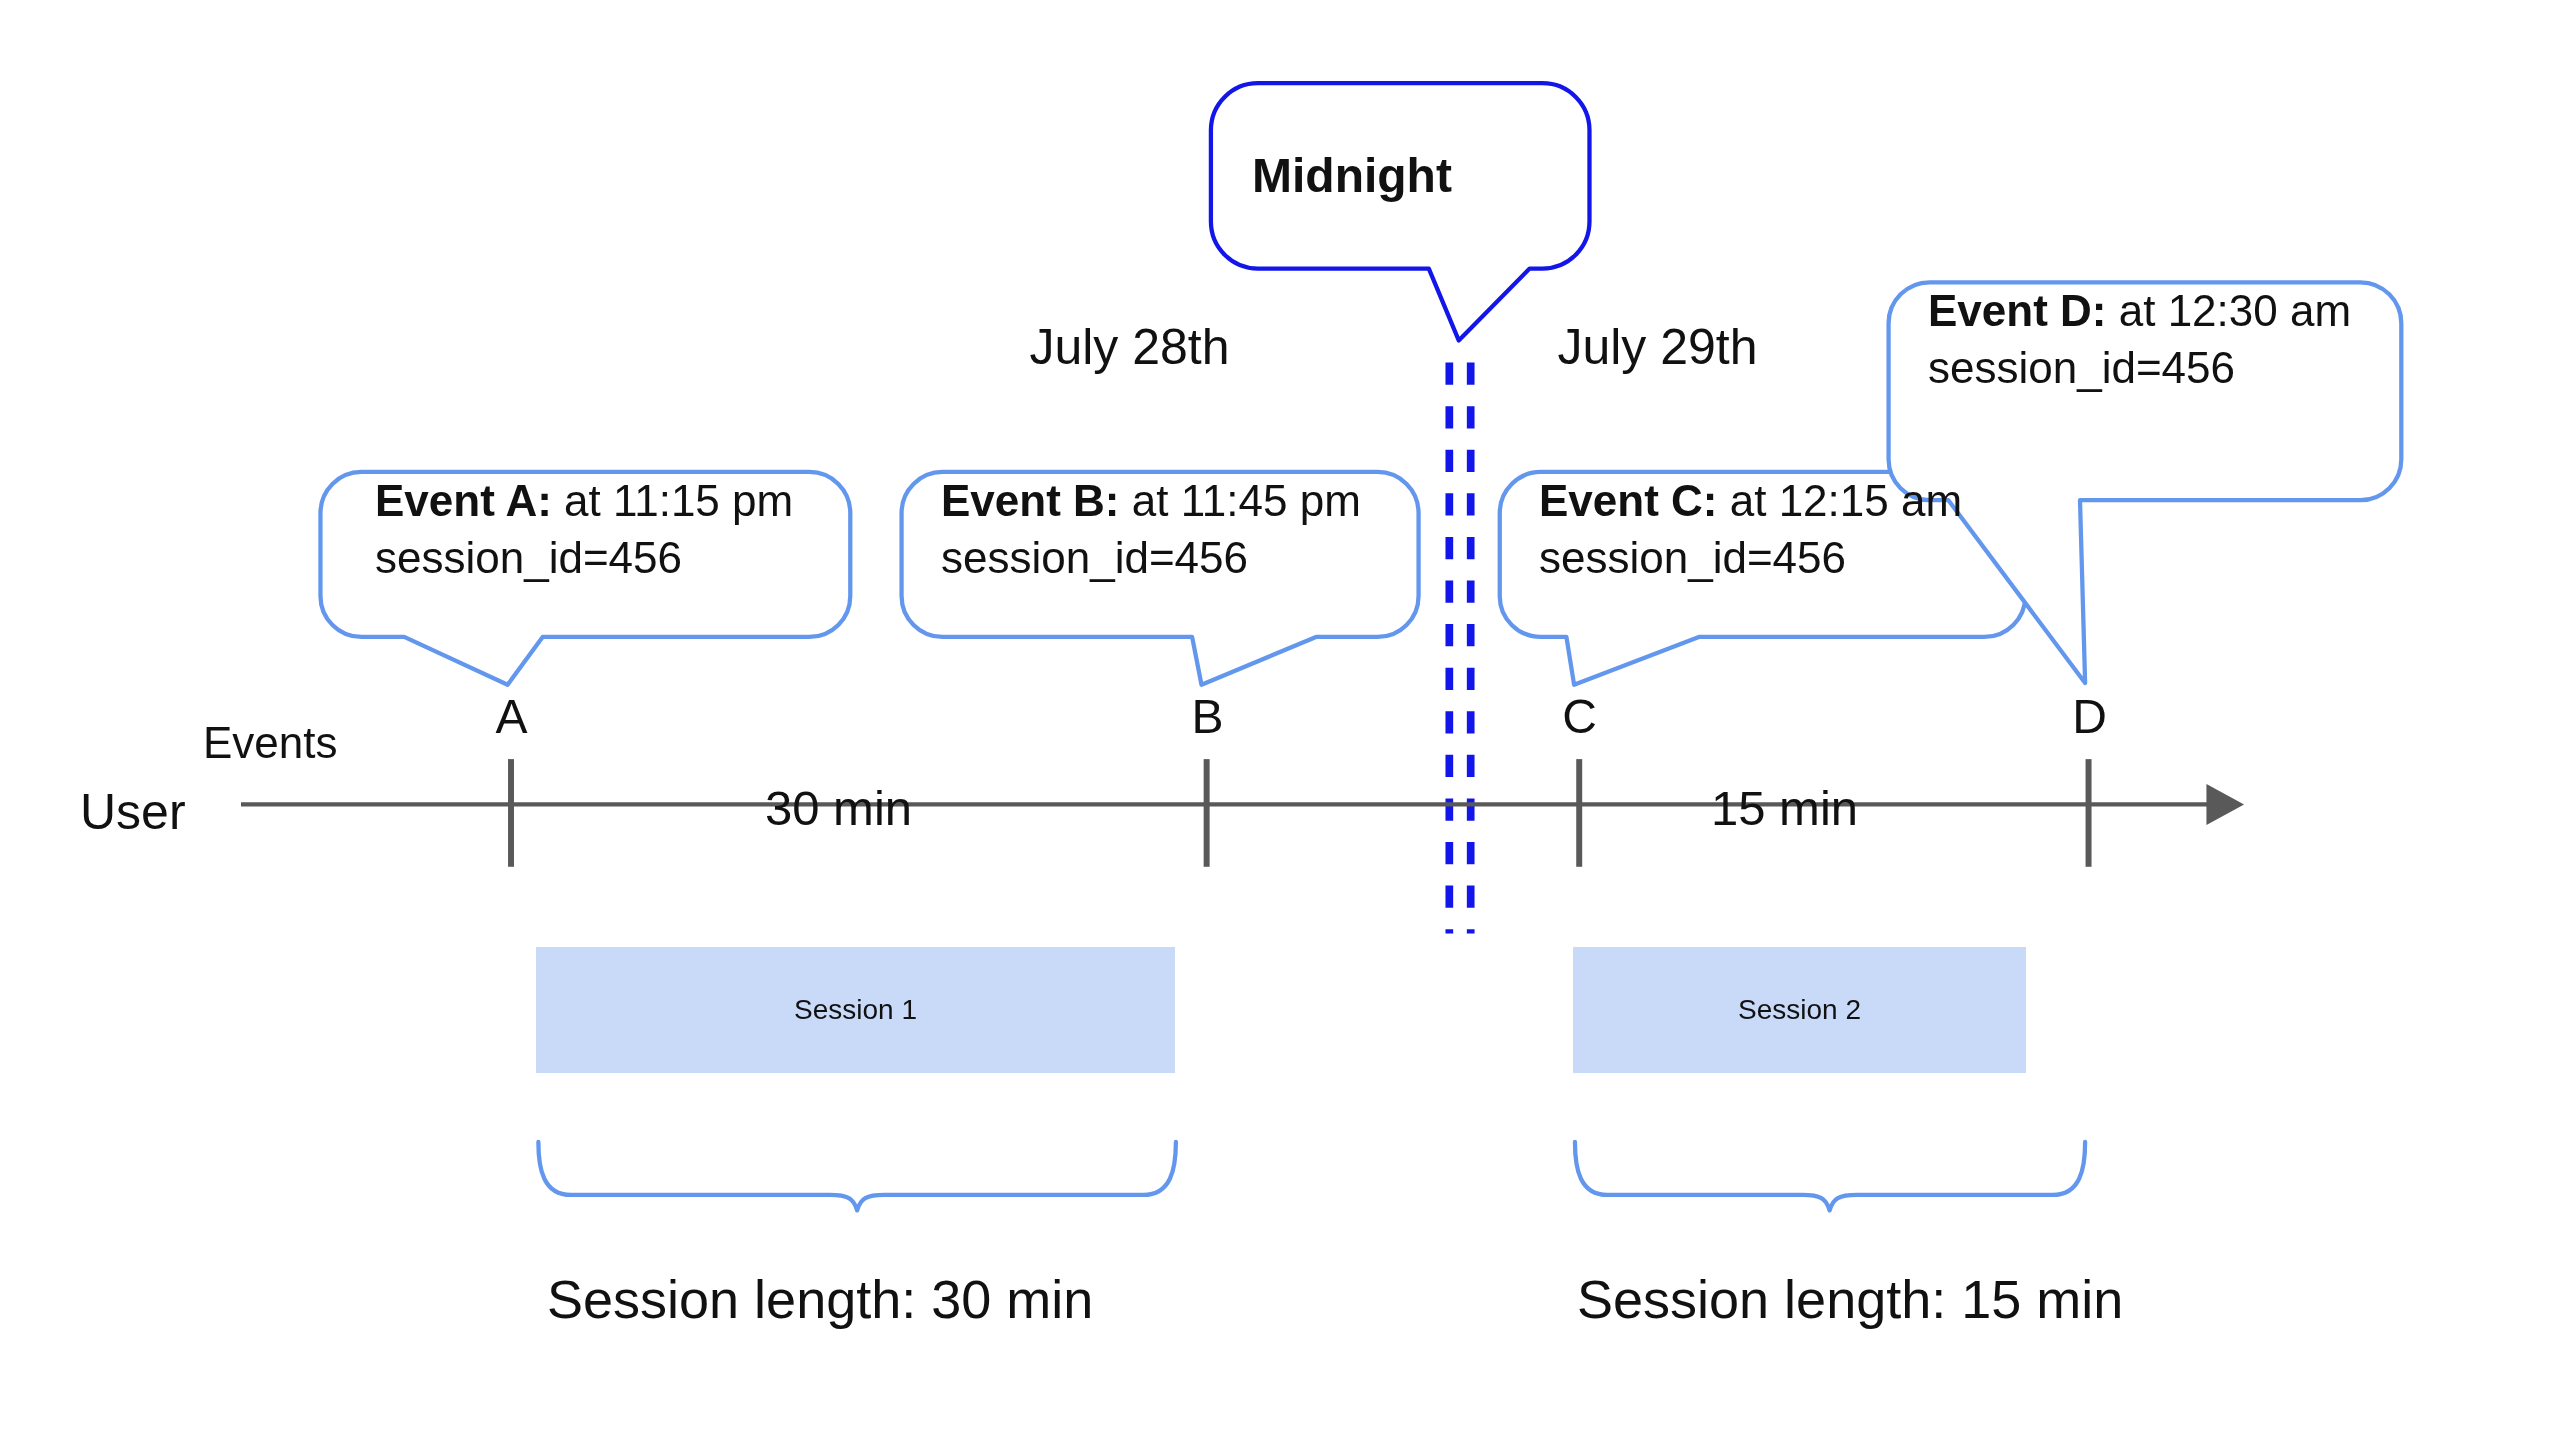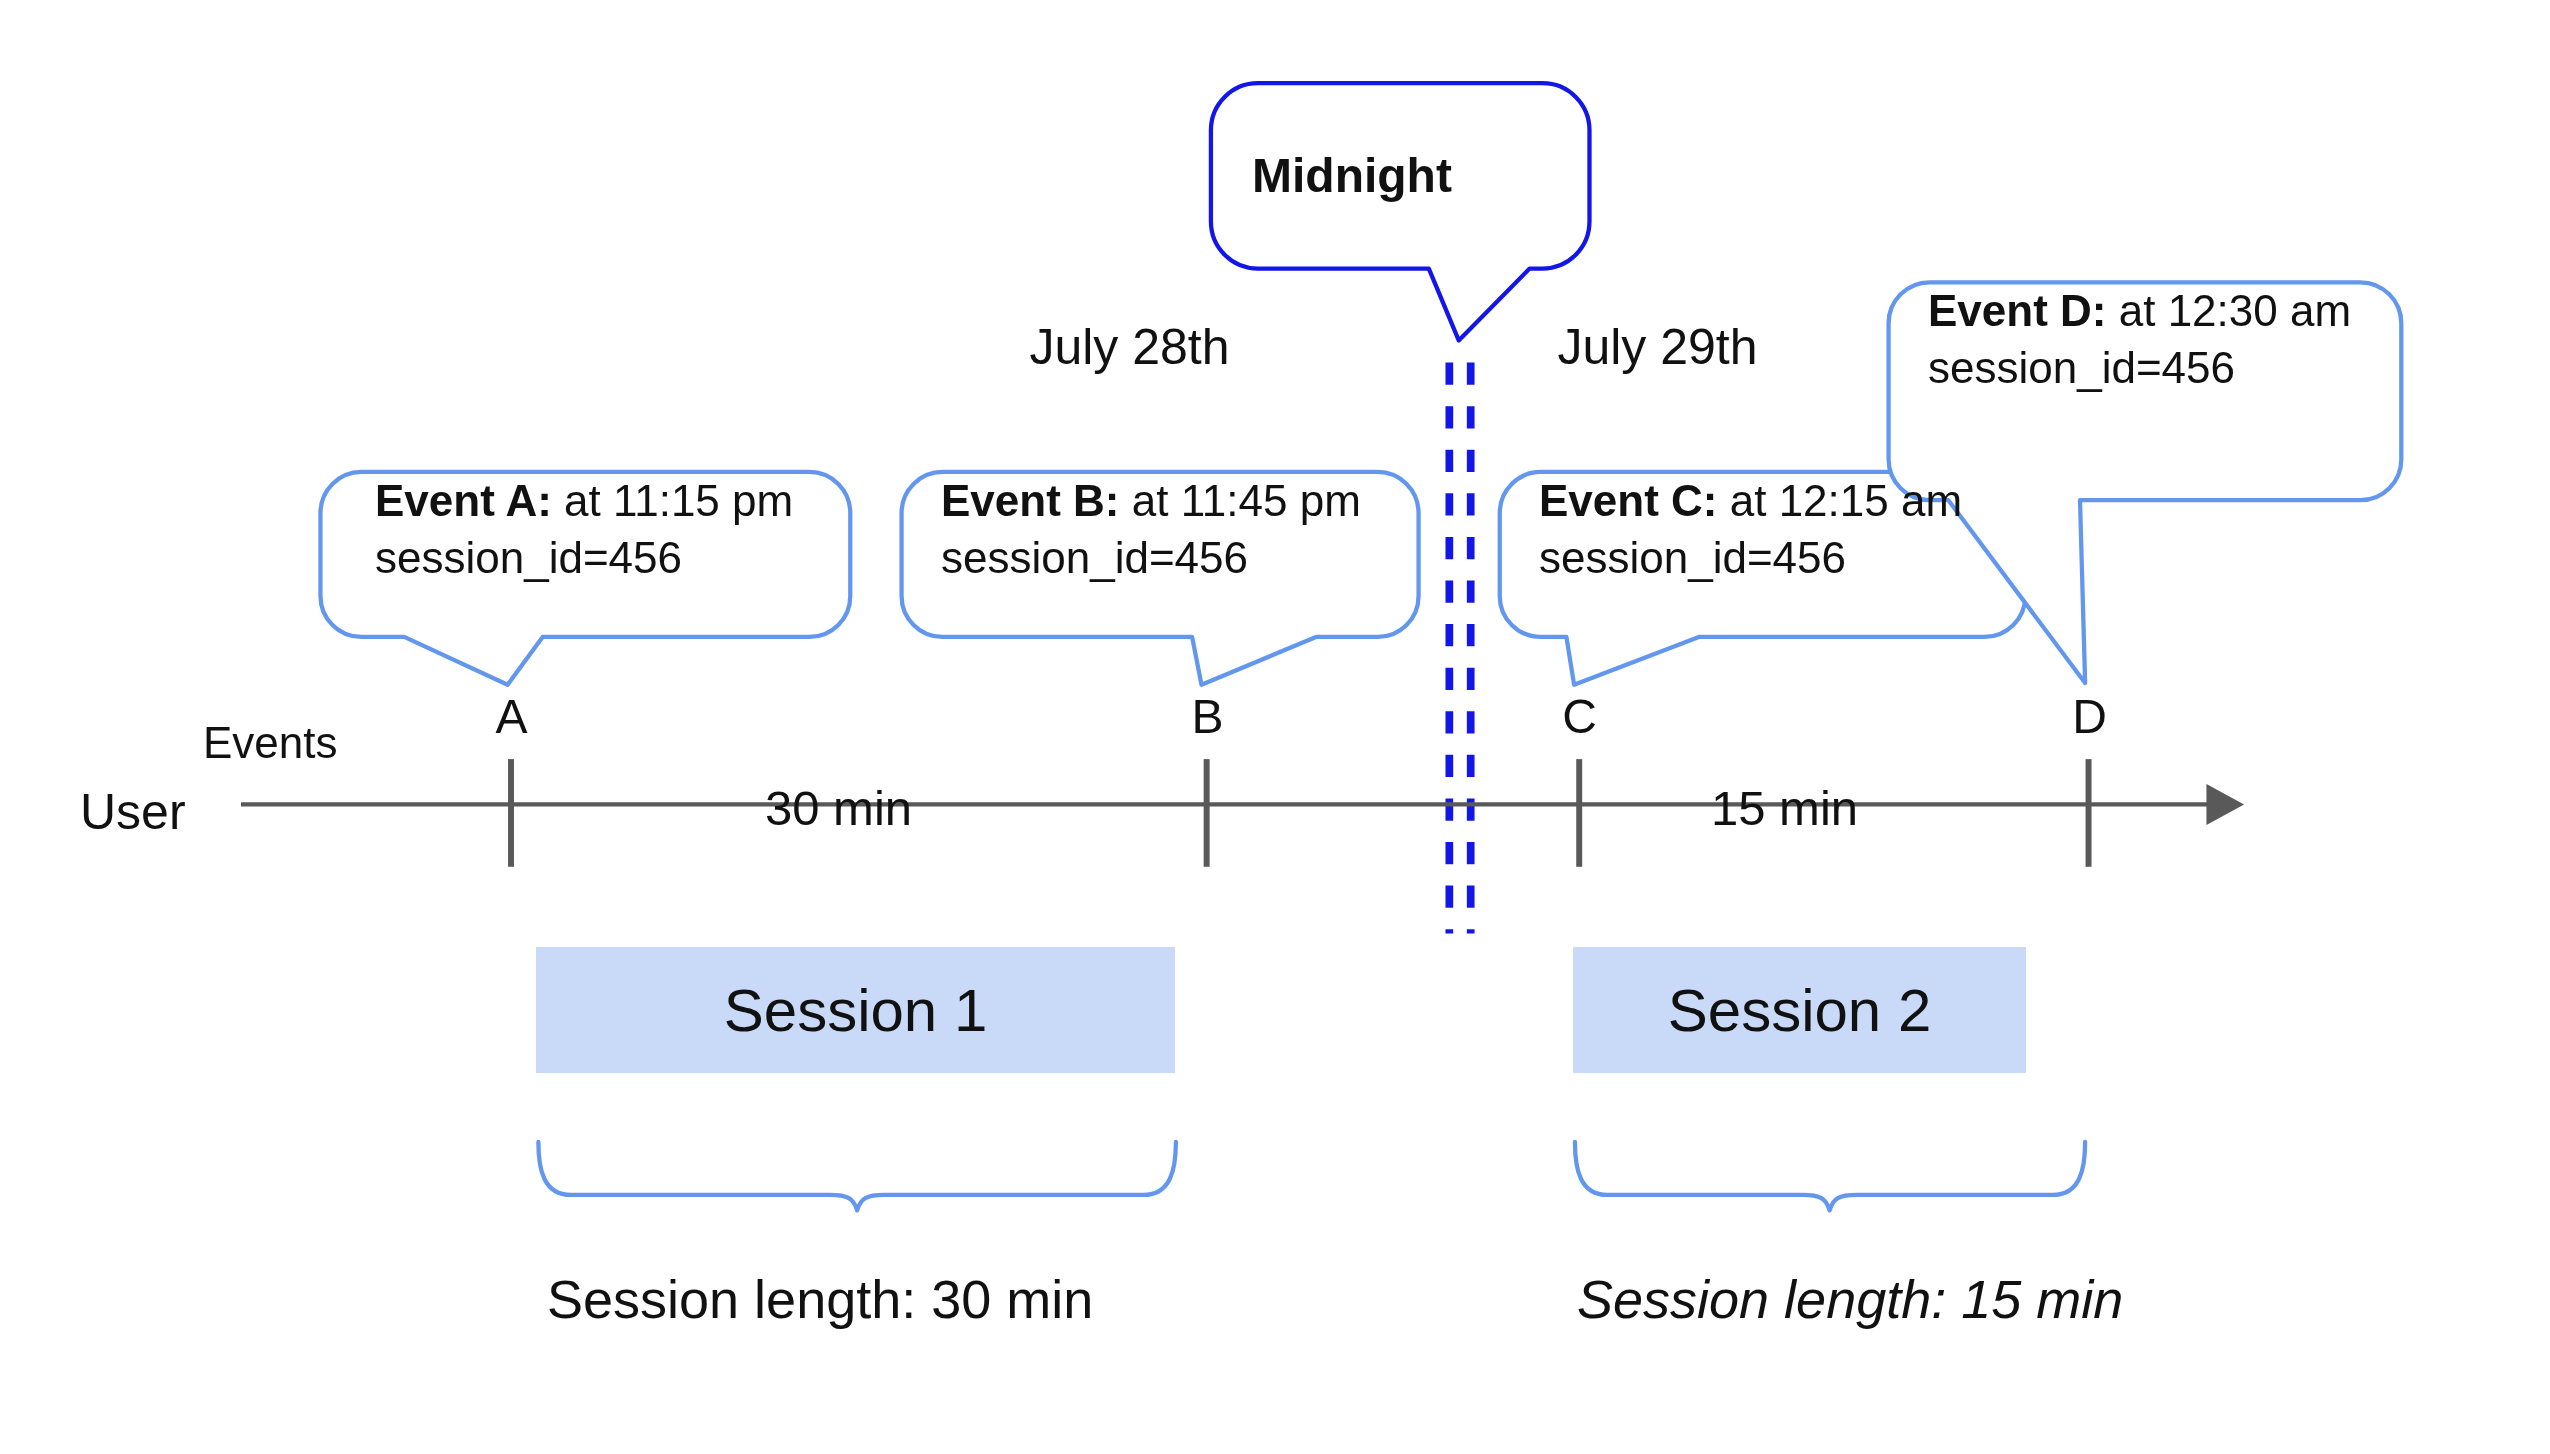--- a/index.html
+++ b/index.html
@@ -30,21 +30,21 @@
     padding-left:41px;box-sizing:border-box;
     font-size:48px;font-weight:bold;white-space:nowrap;
   }
   .axis-letter{font-size:48px;width:103px;margin-left:-51px;text-align:center;}
   .min-label{font-size:49px;width:205px;margin-left:-103px;text-align:left;margin-top:40px;}
   .events-label{font-size:44px;margin-top:26px;}
   .user-label{font-size:50px;}
   .session-box{
     position:absolute;top:947px;height:126px;
     display:flex;align-items:center;justify-content:center;
-    font-size:60px;
+    font-size:28px;
   }
   .session-length{font-size:54px;white-space:nowrap;}
 </style>
 </head>
 <body>
 
 <div class="canvas">
 
   <svg class="layer" viewBox="0 0 2984 1702">
 
@@ -103,16 +103,16 @@
   <div class="abs min-label" style="left:1814px;top:740px;">15 min</div>
 
   <div class="session-box" style="left:536px;width:639px;background:#c9daf8;">
     <span>Session 1</span>
   </div>
   <div class="session-box" style="left:1573px;width:453px;background:#c9daf8;">
     <span>Session 2</span>
   </div>
 
   <div class="abs session-length" style="left:547px;top:1268px;">Session length: 30 min</div>
-  <div class="abs session-length" style="left:1577px;top:1268px;font-style:italic;">Session length: 15 min</div>
+  <div class="abs session-length" style="left:1577px;top:1268px;">Session length: 15 min</div>
 
 </div>
 
 
 </body></html>

